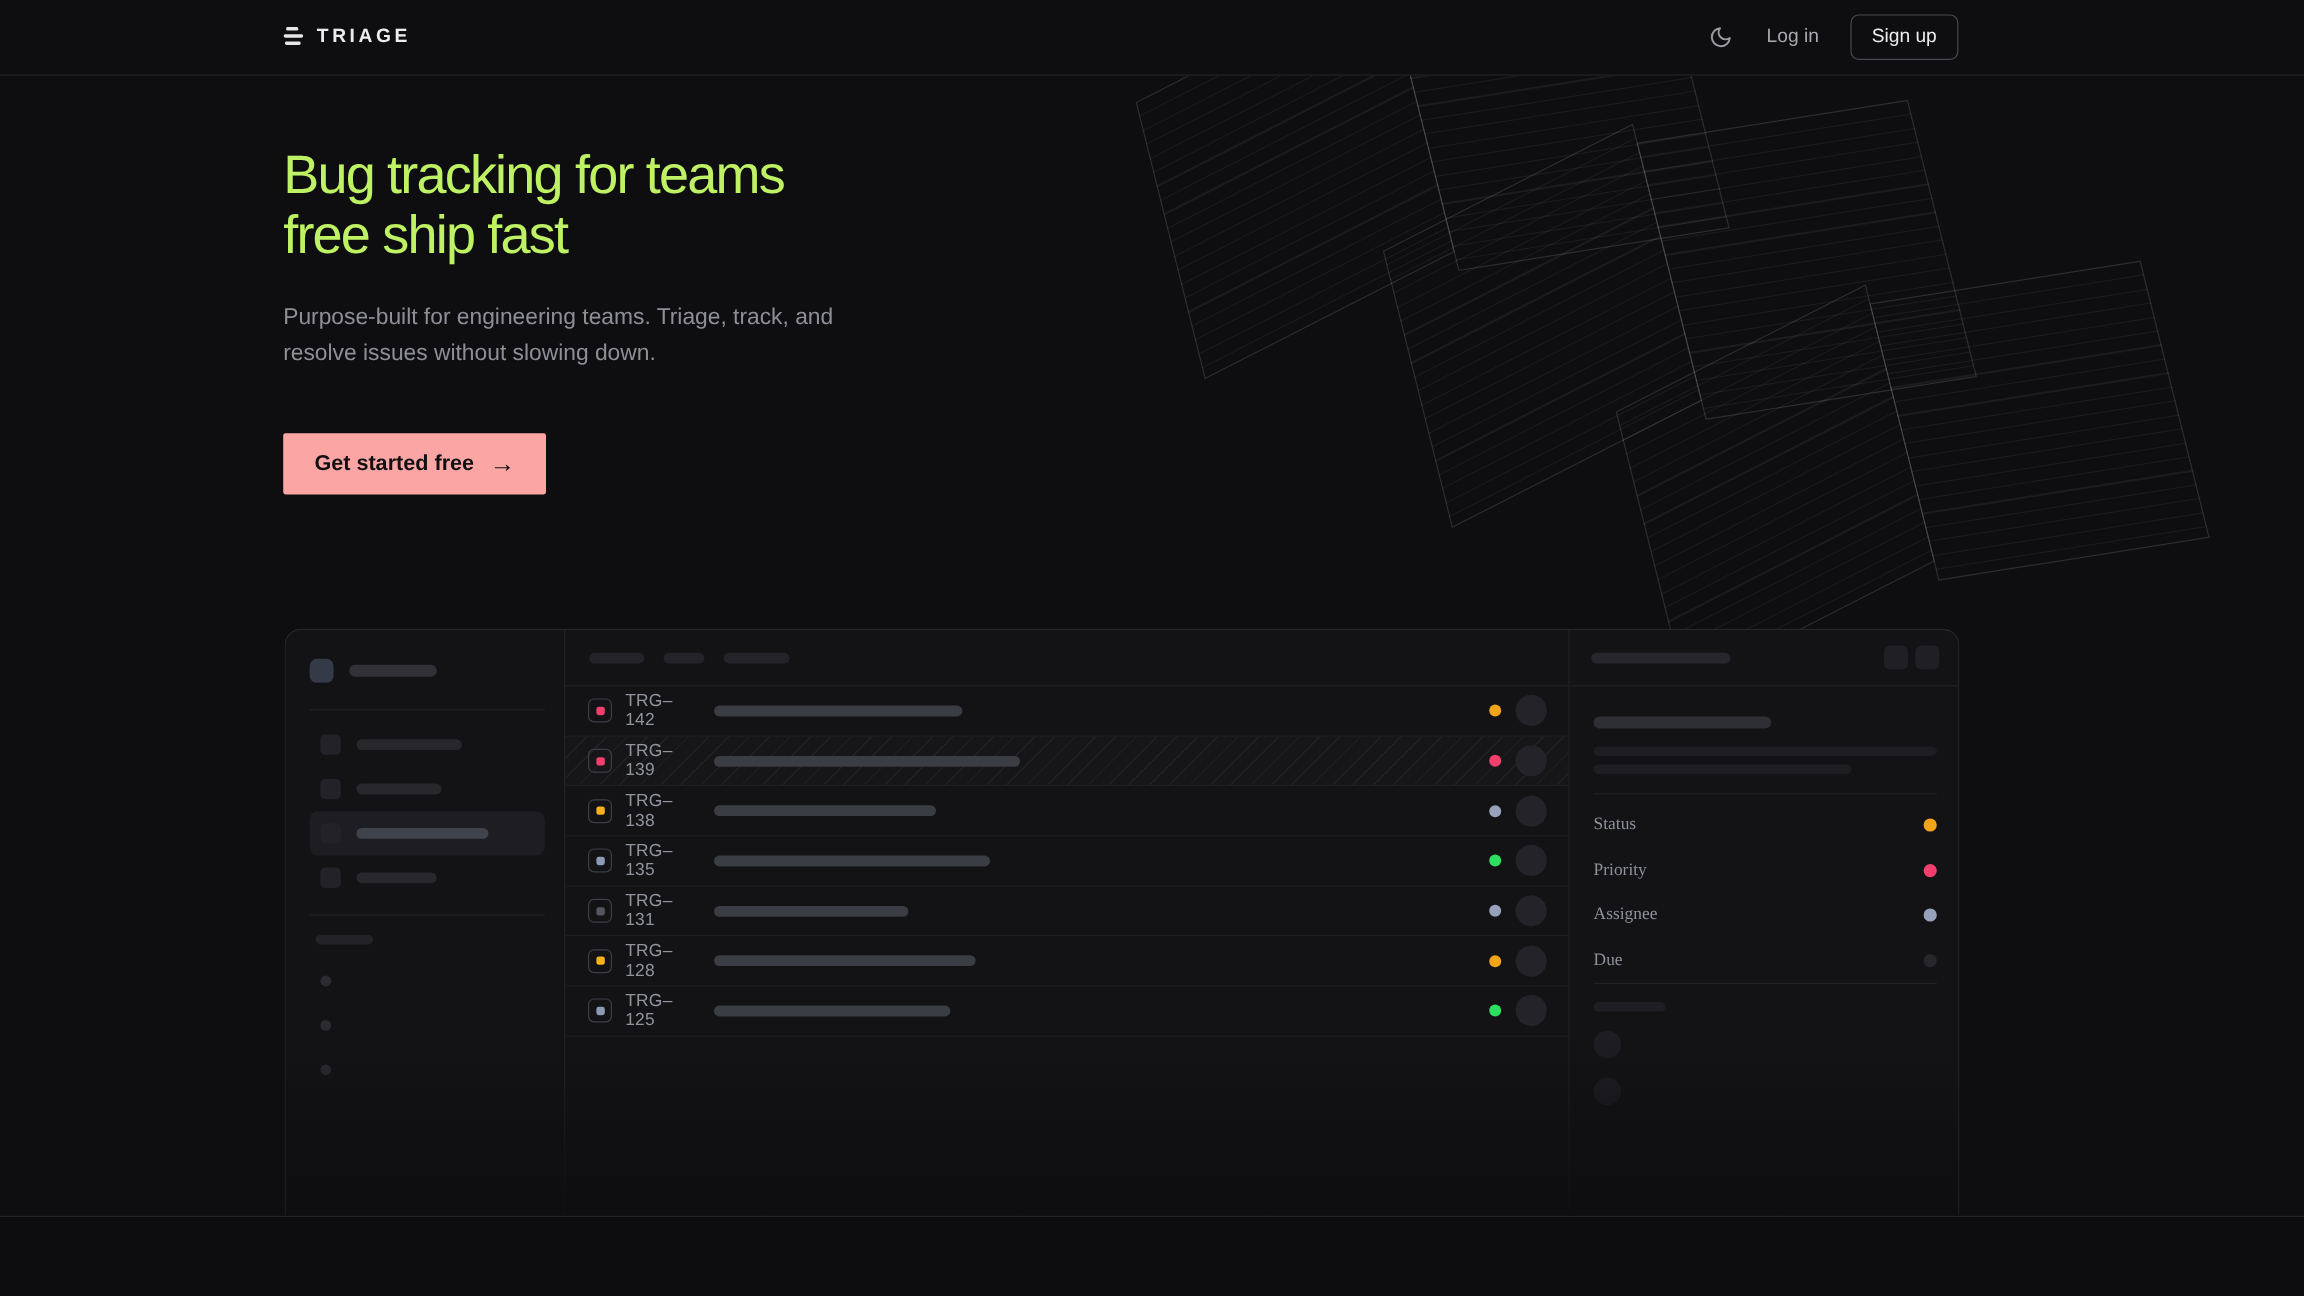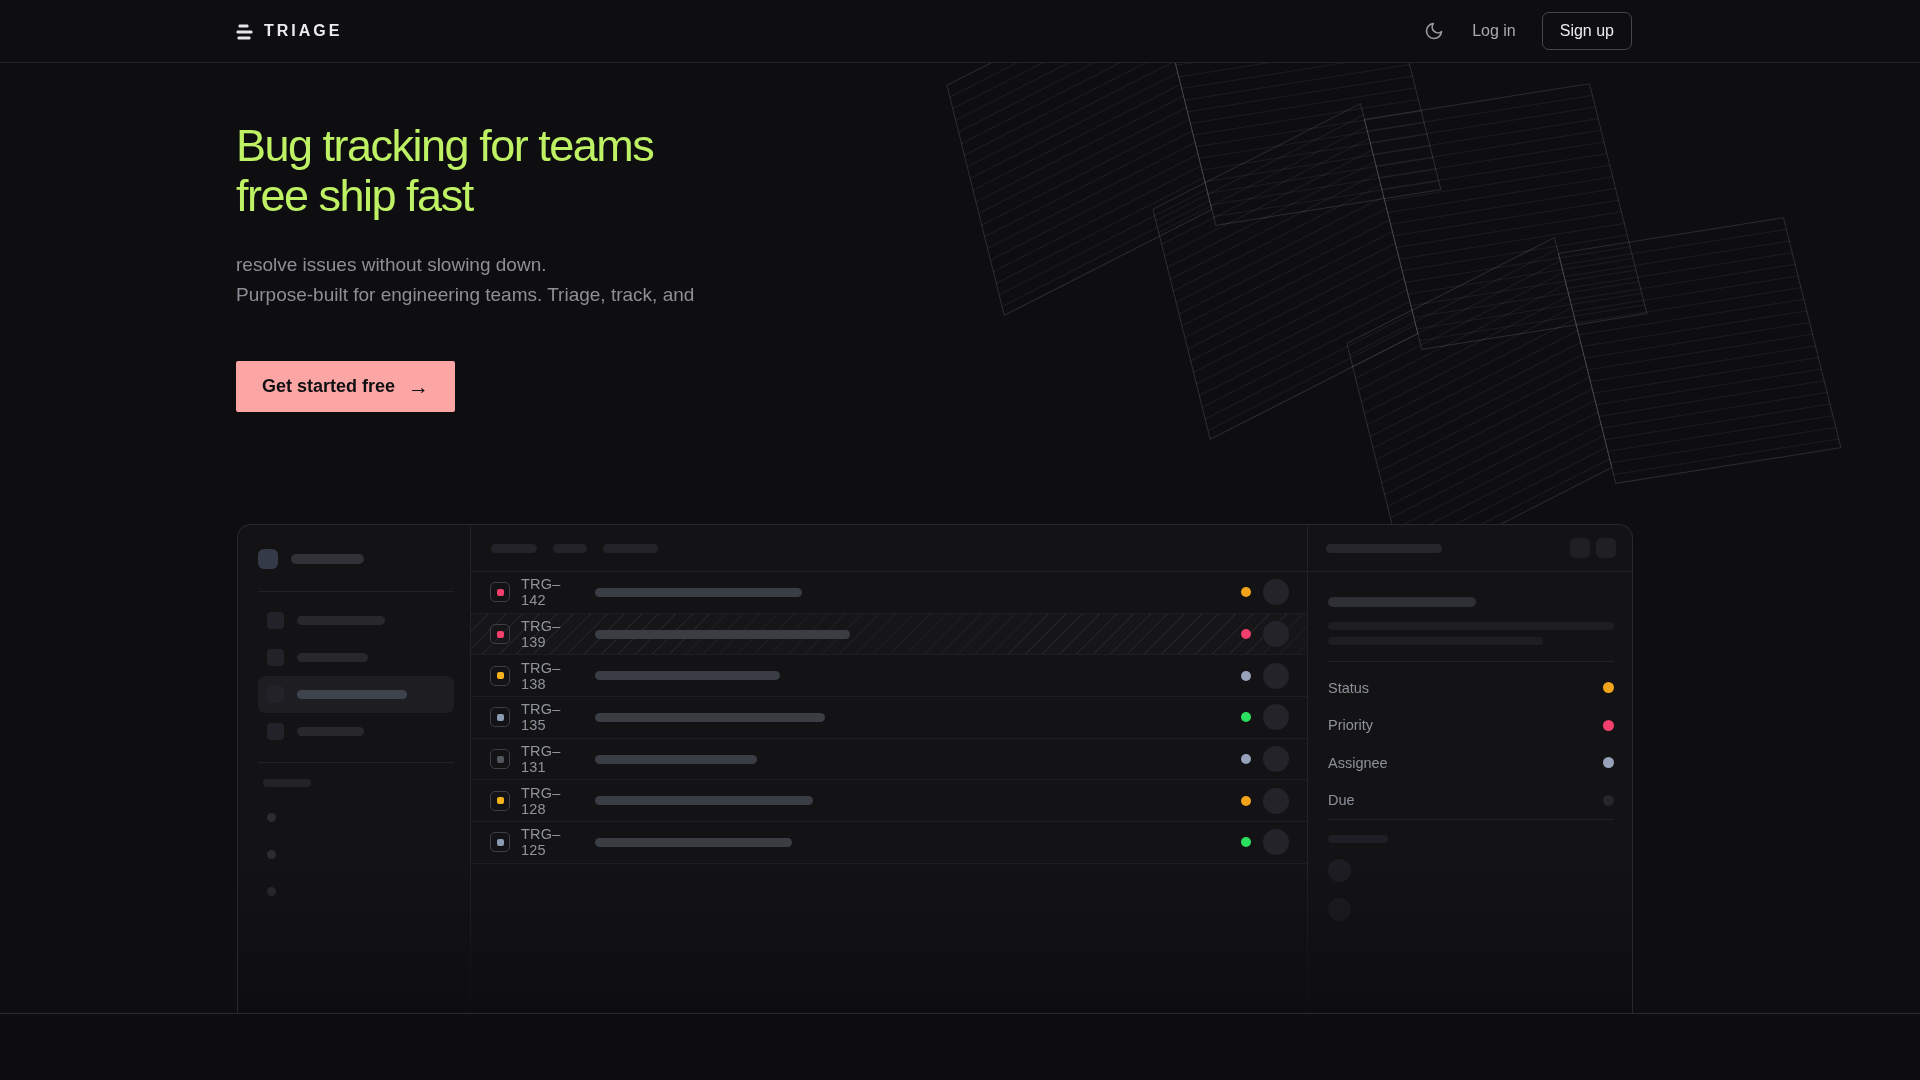--- a/index.html
+++ b/index.html
@@ -11,21 +11,21 @@
   }
   .container { width:1396px; margin-left:236px; }
 
   
   .nav {
     position:relative; z-index:5;
     height:63px; background:#0e0e10;
     border-bottom:1px solid #232327;
   }
   .nav-inner { height:100%; display:flex; align-items:center; justify-content:space-between; }
-  .brand { display:flex; align-items:flex-end; gap:11px; cursor:pointer; }
+  .brand { display:flex; align-items:flex-start; gap:11px; cursor:pointer; }
   .brand-name { font-size:16px; font-weight:700; letter-spacing:3px; color:#ececee; }
   .nav-right { display:flex; align-items:center; }
   .theme-btn { background:none; border:none; cursor:pointer; margin-right:28px; display:flex; align-items:center; }
   .login { font-size:16px; color:#a9aab0; text-decoration:none; margin-right:26px; cursor:pointer; }
   .signup {
     font-size:16px; color:#ececee; background:transparent;
     border:1px solid #46464e; border-radius:7px;
     padding:9px 17px; cursor:pointer; font-family:inherit;
   }
 
@@ -110,21 +110,21 @@
   .issue-title-bar { height:9px; border-radius:4.5px; background:#3a3d43; margin-left:10px; }
   .flex-spacer { flex:1; }
   .status-dot { width:10px; height:10px; border-radius:50%; margin-right:12px; }
   .avatar { width:26px; height:26px; border-radius:50%; background:#232329; }
 
   
   .mk-panel { border-left:1px solid #222226; }
   .pn-head { height:47px; border-bottom:1px solid #222226; display:flex; align-items:center; padding:0 18px; }
   .pn-head-bar { width:116px; height:9px; background:#26262c; border-radius:5px; }
   .pn-head-btn { width:20px; height:20px; border-radius:5px; background:#1f1f24; margin-left:6px; }
-  .pn-body { padding:25px 20px 0; }
+  .pn-body { padding:25px 20px 0;font-family:Liberation Serif, serif; }
   .pn-title { width:148px; height:10px; border-radius:5px; background:#2e2e35; margin-bottom:15px; }
   .pn-line { height:8px; border-radius:4px; background:#1d1d22; margin-bottom:7px; }
   .pn-line-1 { width:286px; }
   .pn-line-2 { width:215px; }
   .pn-divider { margin-top:16px; }
   .pn-fields { margin-top:7px; }
   .pn-field { height:37.5px; display:flex; align-items:center; justify-content:space-between; }
   .pn-field-label { font-size:14.5px; color:#8d9199; }
   .pn-field-dot { width:11px; height:11px; border-radius:50%; }
   .pn-label-bar { width:60px; height:8px; border-radius:4px; background:#1e1e24; margin-top:15px; }
@@ -180,22 +180,22 @@
         <div class="pg pg-r"></div>
       </div>
   </div>
 
   <div class="hero-content container">
     <h1 class="headline">
       <span>Bug tracking for teams</span>
       <span>free ship fast</span>
     </h1>
     <p class="subtext">
+      <span>Purpose-built for engineering teams. Triage, track, and</span>
       <span>resolve issues without slowing down.</span>
-      <span>Purpose-built for engineering teams. Triage, track, and</span>
     </p>
     <button class="cta">
       <span>Get started free</span>
       <span class="cta-arrow">→</span>
     </button>
   </div>
 
   <div class="mockup">
 
     <aside class="mk-side">

